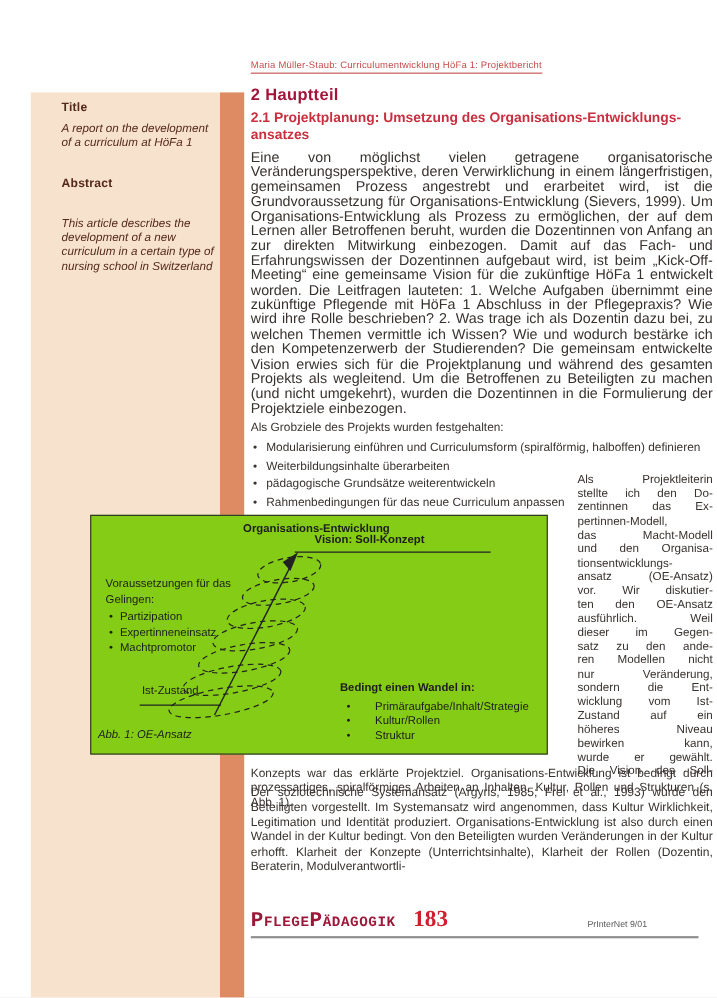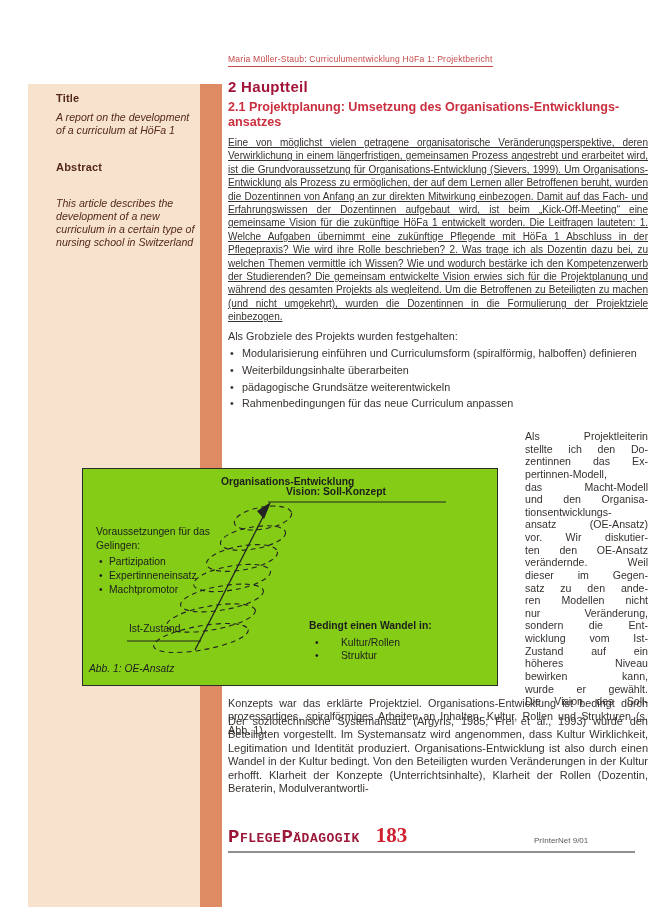--- a/index.html
+++ b/index.html
@@ -15,21 +15,21 @@
   .side-gap{margin-top:24px;}
 
   
   .running-head{position:absolute;left:228px;top:54px;font-size:8.6px;color:#c64a4a;
                 border-bottom:1px solid #c64a4a;padding-bottom:2px;letter-spacing:.2px;}
 
   
   .main-flow{position:absolute;left:228px;top:78px;width:420px;}
   .h1{font-size:15px;font-weight:bold;color:#a3143a;margin:0 0 5px 0;letter-spacing:.3px;}
   .h2{font-size:12.6px;font-weight:bold;color:#c92f3e;line-height:14.5px;margin:0 0 7px 0;}
-  .body-p{font-size:10px;line-height:13.4px;text-align:justify;margin:0 0 6px 0;text-decoration:underline;}
+  .body-p{font-size:13px;line-height:13.4px;text-align:justify;margin:0 0 6px 0;}
   .goals-intro{font-size:10.8px;line-height:13.4px;margin:0 0 4px 0;}
   ul.goals{margin:2px 0 0 0;padding:0 0 0 14px;list-style:none;}
   ul.goals>li{font-size:10.8px;line-height:13.2px;margin-bottom:3.6px;position:relative;
               padding-left:0;max-width:400px;}
   ul.goals>li::before{content:"\2022";position:absolute;left:-12px;top:0;color:#38322f;}
 
   
   .narrow-col{position:absolute;left:525px;top:430px;width:123px;}
   .nc-line{font-size:10.6px;line-height:12.62px;text-align:justify;text-align-last:justify;}
 
@@ -103,21 +103,21 @@
       <div class="nc-line">Als Projektleiterin</div>
       <div class="nc-line">stellte ich den Do-</div>
       <div class="nc-line">zentinnen das Ex-</div>
       <div class="nc-line">pertinnen-Modell,</div>
       <div class="nc-line">das Macht-Modell</div>
       <div class="nc-line">und den Organisa-</div>
       <div class="nc-line">tionsentwicklungs-</div>
       <div class="nc-line">ansatz (OE-Ansatz)</div>
       <div class="nc-line">vor. Wir diskutier-</div>
       <div class="nc-line">ten den OE-Ansatz</div>
-      <div class="nc-line">verändernde. Weil</div>
+      <div class="nc-line">ausführlich. Weil</div>
       <div class="nc-line">dieser im Gegen-</div>
       <div class="nc-line">satz zu den ande-</div>
       <div class="nc-line">ren Modellen nicht</div>
       <div class="nc-line">nur Veränderung,</div>
       <div class="nc-line">sondern die Ent-</div>
       <div class="nc-line">wicklung vom Ist-</div>
       <div class="nc-line">Zustand auf ein</div>
       <div class="nc-line">höheres Niveau</div>
       <div class="nc-line">bewirken kann,</div>
       <div class="nc-line">wurde er gewählt.</div>
@@ -148,20 +148,21 @@
       <span>Voraussetzungen für das Gelingen:</span>
       <ul class="fig-list">
           <li>Partizipation</li>
           <li>Expertinneneinsatz</li>
           <li>Machtpromotor</li>
         </ul>
     </div>
     <div class="abs fig-wandel">
       <span class="fw-head">Bedingt einen Wandel in:</span>
       <ul class="fw-list">
+          <li>Primäraufgabe/Inhalt/Strategie</li>
           <li>Kultur/Rollen</li>
           <li>Struktur</li>
         </ul>
     </div>
     <div class="abs fig-ist">Ist-Zustand</div>
     <div class="abs fig-caption">Abb. 1: OE-Ansatz</div>
   </div>
 
   <div class="cont-para">Konzepts war das erklärte Projektziel. Organisations-Entwicklung ist bedingt durch prozessartiges, spiralförmiges Arbeiten an Inhalten, Kultur, Rollen und Strukturen (s. Abb. 1).</div>
   <div class="para3">Der soziotechnische Systemansatz (Argyris, 1985; Frei et al., 1993) wurde den Beteiligten vorgestellt. Im Systemansatz wird angenommen, dass Kultur Wirklichkeit, Legitimation und Identität produziert. Organisations-Entwicklung ist also durch einen Wandel in der Kultur bedingt. Von den Beteiligten wurden Veränderungen in der Kultur erhofft. Klarheit der Konzepte (Unterrichtsinhalte), Klarheit der Rollen (Dozentin, Beraterin, Modulverantwortli-</div>

